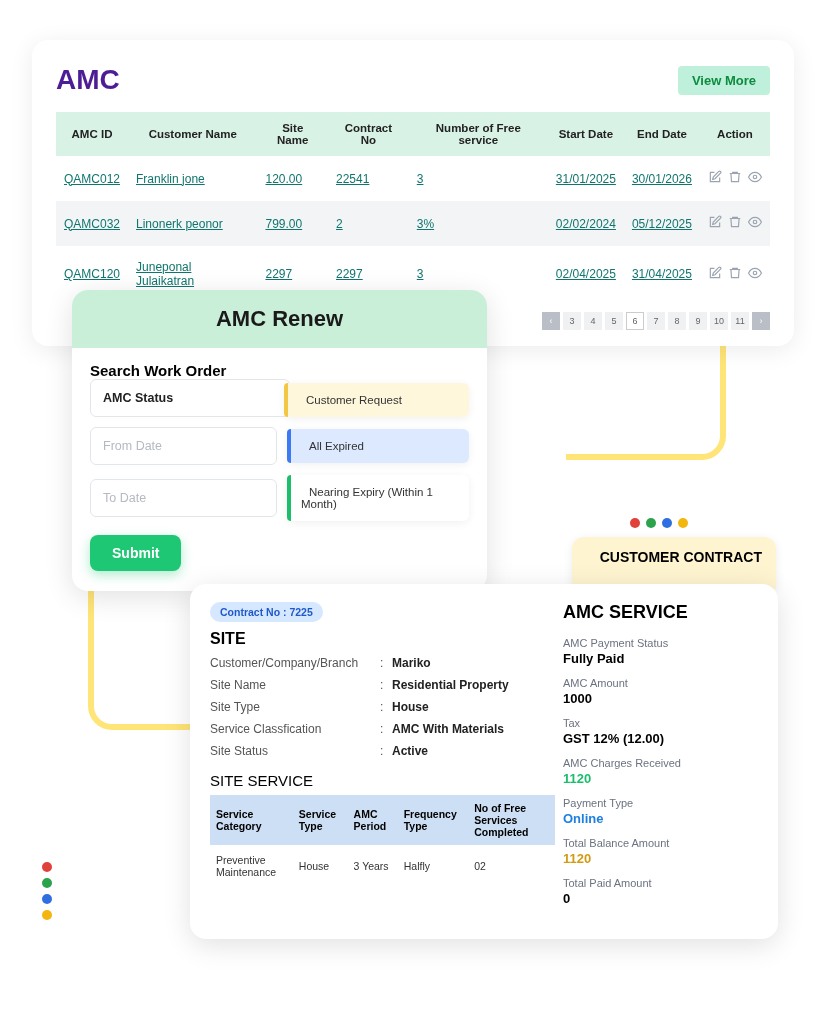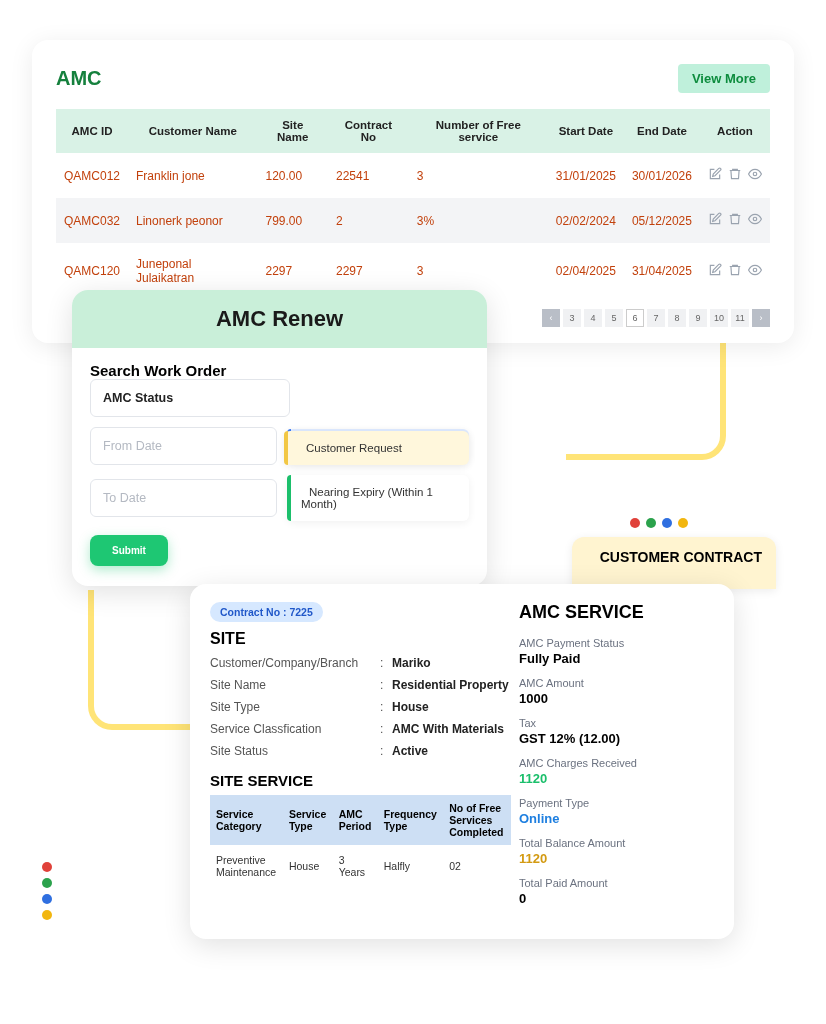--- a/index.html
+++ b/index.html
@@ -1,25 +1,25 @@
 <!DOCTYPE html>
 <html><head>
 <meta charset="utf-8">
 <style>
 * { box-sizing: border-box; margin: 0; padding: 0; font-family: -apple-system, BlinkMacSystemFont, 'Segoe UI', sans-serif; }
 body { width: 826px; height: 1024px; background: #fff; position: relative; overflow: hidden; }
 
 
 .amc-card { position: absolute; top: 40px; left: 32px; width: 762px; background: #fff; border-radius: 16px; box-shadow: 0 4px 24px rgba(0,0,0,0.08); padding: 24px 24px 16px; }
 .amc-header { display: flex; justify-content: space-between; align-items: center; margin-bottom: 16px; }
-.amc-title { font-size: 20px; font-weight: 800; color: #15803d; }
+.amc-title { font-size: 28px; font-weight: 800; color: #4c1d95; }
 .view-more { background: #bff0db; color: #0d8c3e; border: none; border-radius: 4px; padding: 7px 14px; font-size: 13px; font-weight: 600; cursor: pointer; }
 .amc-table { width: 100%; border-collapse: collapse; font-size: 12px; }
 .amc-table thead th { background: #d9f2e6; padding: 10px 8px; text-align: center; font-weight: 700; color: #222; font-size: 11.5px; }
-.amc-table tbody td { padding: 14px 8px; color: #c2410c; }
+.amc-table tbody td { padding: 14px 8px; color: #0f766e; text-decoration: underline; }
 .amc-table tbody tr:nth-child(even) td { background: #f3f4f6; }
 .action-icons { display: flex; gap: 6px; color: #9aa3af; }
 .action-icons svg { width: 14px; height: 14px; cursor: pointer; }
 .pagination { display: flex; justify-content: flex-end; gap: 3px; margin-top: 10px; }
 .pg-btn { width: 18px; height: 18px; font-size: 9px; background: #f0f1f3; color: #666; border: none; display: flex; align-items: center; justify-content: center; cursor: pointer; }
 .pg-btn.arrow { background: #b9bec7; color: #fff; }
 .pg-btn.active { background: #fff; border: 1px solid #ccc; }
 
 
 .conn-right { position: absolute; top: 320px; left: 566px; width: 160px; height: 140px; border: 6px solid #ffe477; border-top: none; border-left: none; border-radius: 0 0 24px 0; z-index: -1; }
@@ -32,42 +32,42 @@
 .renew-sub { font-size: 15px; font-weight: 700; }
 .form-row { display: flex; align-items: center; gap: 10px; margin-bottom: 10px; }
 .text-input { flex: 0 0 170px; border: 1px solid #e2e5ea; border-radius: 6px; padding: 11px 12px; font-size: 12.5px; color: #222; }
 .text-input::placeholder { color: #b4b9c2; }
 .chip { flex: 1; border-radius: 6px; padding: 11px 14px; font-size: 11.5px; color: #333; position: relative; box-shadow: 0 2px 8px rgba(0,0,0,0.06); }
 .chip-bar { position: absolute; left: 0; top: 0; bottom: 0; width: 4px; border-radius: 4px 0 0 4px; }
 .chip-yellow { background: #fff7dc; } .chip-yellow .chip-bar { background: #f2c744; }
 .chip-blue { background: #dde9ff; } .chip-blue .chip-bar { background: #3b7af2; }
 .chip-green { background: #fff; } .chip-green .chip-bar { background: #1bbf6b; }
 .chip-text { padding-left: 8px; }
-.submit-btn { background: #1ec773; color: #fff; border: none; border-radius: 8px; padding: 10px 22px; font-size: 10px; font-weight: 700; cursor: pointer; margin-top: 4px; box-shadow: 0 4px 12px rgba(30,199,115,0.35); }
+.submit-btn { background: #1ec773; color: #fff; border: none; border-radius: 8px; padding: 10px 22px; font-size: 14px; font-weight: 700; cursor: pointer; margin-top: 4px; box-shadow: 0 4px 12px rgba(30,199,115,0.35); }
 
 
 .arrow-svg { position: absolute; top: 355px; left: 292px; width: 80px; height: 50px; pointer-events: none; }
 
 
 .contract-tab { position: absolute; top: 537px; left: 572px; width: 204px; background: #fff4d0; border-radius: 12px 12px 0 0; padding: 12px 14px 24px; font-size: 14px; font-weight: 800; text-align: right; box-shadow: 0 2px 10px rgba(0,0,0,0.08); }
 .dots { position: absolute; top: 518px; left: 630px; display: flex; gap: 6px; }
 .dots-left { position: absolute; top: 862px; left: 42px; display: flex; flex-direction: column; gap: 6px; }
 .dot { width: 10px; height: 10px; border-radius: 50%; }
 .dot.r { background: #e0413a; } .dot.g { background: #2ba24c; } .dot.b { background: #2f6fe0; } .dot.y { background: #f2b60f; }
 
-.detail-card { position: absolute; top: 584px; left: 190px; width: 544px; background: #fff; border-radius: 16px; box-shadow: 0 6px 28px rgba(0,0,0,0.12); padding: 18px 20px 22px; display: flex; gap: 8px; }
+.detail-card { position: absolute; top: 584px; left: 190px; width: 588px; background: #fff; border-radius: 16px; box-shadow: 0 6px 28px rgba(0,0,0,0.12); padding: 18px 20px 22px; display: flex; gap: 8px; }
 .detail-left { flex: 1; }
 .detail-right { width: 195px; }
 .badge { display: inline-block; background: #d6e8ff; color: #2158c9; font-size: 10.5px; font-weight: 700; padding: 4px 10px; border-radius: 999px; margin-bottom: 8px; }
 .sec-h { font-size: 16px; font-weight: 800; margin-bottom: 8px; }
 .kv { display: flex; font-size: 12px; color: #555; margin-bottom: 8px; }
 .kv .k { width: 170px; }
 .kv .c { width: 12px; }
 .kv .v { font-weight: 600; color: #222; }
-.service-h { font-size: 15px; font-weight: 700; margin-top: 14px; margin-bottom: 6px; }
+.service-h { font-size: 15px; font-weight: 400; margin-top: 14px; margin-bottom: 6px; }
 .svc-table { width: 100%; border-collapse: collapse; font-size: 10.5px; }
 .svc-table th { background: #cddff4; padding: 7px 6px; text-align: left; font-weight: 700; }
 .svc-table td { padding: 9px 6px; color: #333; }
 .amc-svc-h { font-size: 18px; font-weight: 800; margin-bottom: 14px; text-align: left; }
 .stat { margin-bottom: 11px; }
 .stat-l { font-size: 11px; color: #6b7280; margin-bottom: 2px; }
 .stat-v { font-size: 13px; font-weight: 700; }
 .stat-v.green { color: #1bbf6b; }
 .stat-v.blue { color: #1e7fe0; }
 .stat-v.gold { color: #d39a12; }
@@ -192,26 +192,26 @@
 </svg>
 
 <div class="renew-card">
   <div class="renew-header">AMC Renew</div>
   <div class="renew-body">
     <div class="renew-sub">Search Work Order</div>
     <div class="form-row">
       <input class="text-input" style="color: rgb(34, 34, 34); font-weight: 600;" value="AMC Status">
       <div style="flex:1"></div>
     </div>
+    <div class="form-row" style="margin-top:-44px;margin-left:194px;margin-bottom:10px;">
+      <div class="chip chip-yellow"><span class="chip-bar"></span><span class="chip-text">Customer Request</span></div>
+    </div>
     <div class="form-row">
       <input class="text-input" placeholder="From Date" style="">
       <div class="chip chip-blue"><span class="chip-bar"></span><span class="chip-text">All Expired</span></div>
-    </div>
-    <div class="form-row" style="margin-top:-44px;margin-left:194px;margin-bottom:10px;">
-      <div class="chip chip-yellow"><span class="chip-bar"></span><span class="chip-text">Customer Request</span></div>
     </div>
     <div class="form-row">
       <input class="text-input" placeholder="To Date" style="">
       <div class="chip chip-green"><span class="chip-bar"></span><span class="chip-text">Nearing Expiry (Within 1 Month)</span></div>
     </div>
     <button class="submit-btn">Submit</button>
   </div>
 </div>
 
 <div class="dots">

